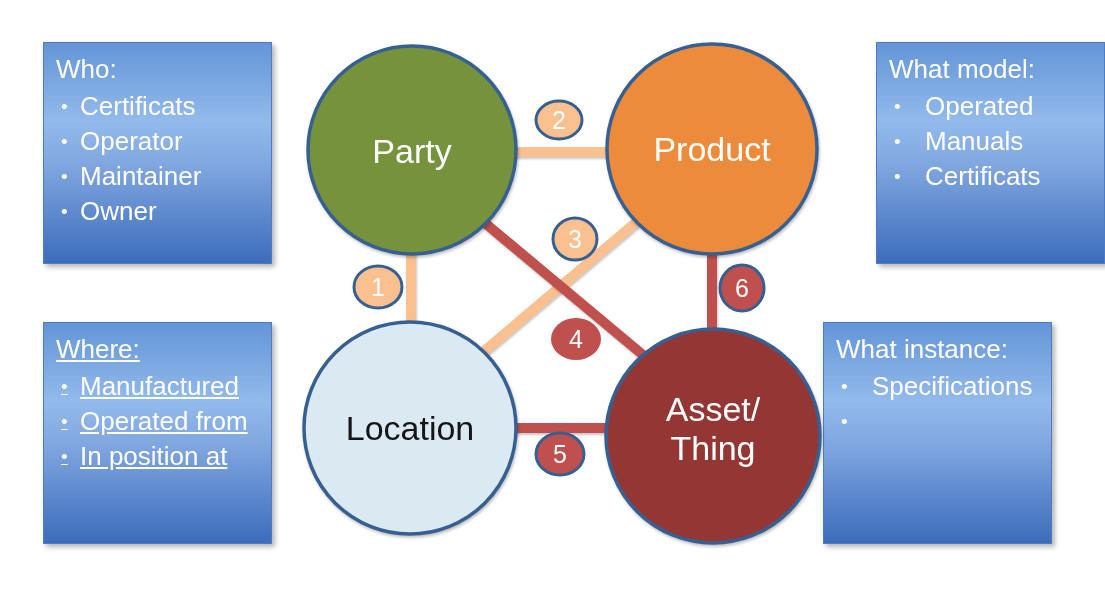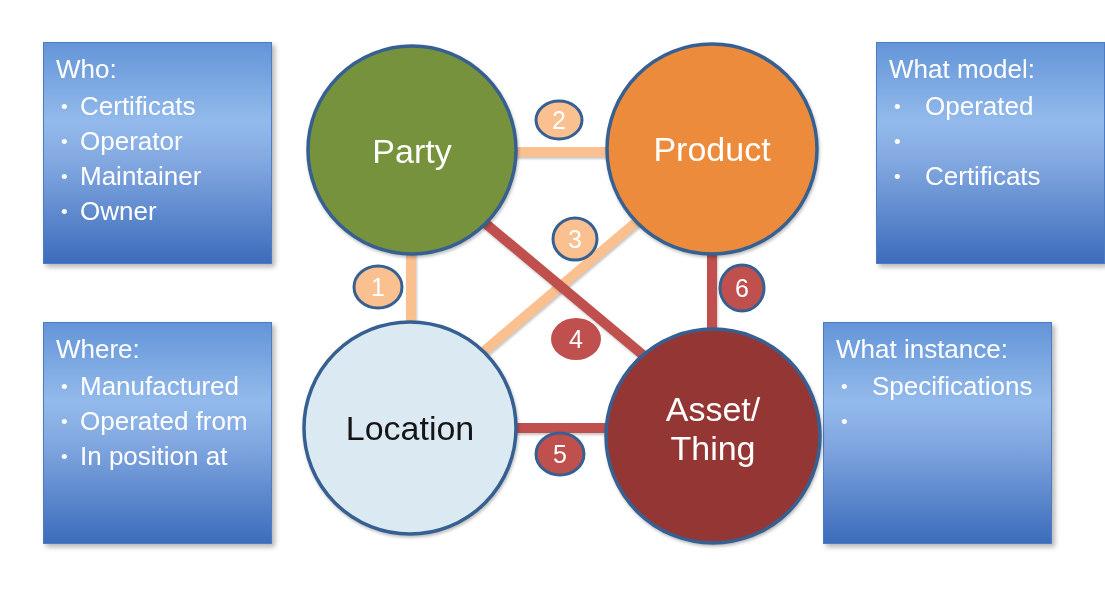--- a/index.html
+++ b/index.html
@@ -11,21 +11,21 @@
   
   .info-box{
     position:absolute;width:229px;height:222px;box-sizing:border-box;
     padding:9px 12px;color:#ffffff;
     background:linear-gradient(180deg,#6495D8 0%,#93BAEB 36%,#81A7E0 55%,#3C6CBB 100%);
     border:1px solid #4E7CC1;
     box-shadow:3px 3px 5px rgba(90,90,90,0.45);
   }
   .box-who{left:22px;top:42px;}
   .box-model{left:855px;top:42px;}
-  .box-where{left:22px;top:322px;}
+  .box-where{left:22px;top:322px;text-decoration:underline;}
   .box-instance{left:802px;top:322px;}
   .info-title{font-size:26px;line-height:34px;font-weight:400;}
   .info-list{margin:3px 0 0 0;padding:0;list-style:none;}
   .info-list li{display:flex;font-size:26px;line-height:35px;}
   .bullet{flex:none;width:19px;padding-left:5px;font-size:19px;line-height:35px;}
   .right-box .bullet{width:31px;}
   
   svg{position:absolute;left:0;top:0;}
   .node{filter:drop-shadow(1px 2px 1.5px rgba(0,0,0,0.25));}
   .link{filter:drop-shadow(1px 2px 1px rgba(0,0,0,0.22));}
@@ -62,20 +62,21 @@
 
   <div class="info-box box-model right-box">
     <div class="info-title">What model:</div>
     <ul class="info-list">
       <li>
           <span class="bullet">•</span>
           <span>Operated</span>
         </li>
       <li>
           <span class="bullet">•</span>
+          <span>Manuals</span>
         </li>
       <li>
           <span class="bullet">•</span>
           <span>Certificats</span>
         </li>
     </ul>
   </div>
 
   <div class="info-box box-where">
     <div class="info-title">Where:</div>

